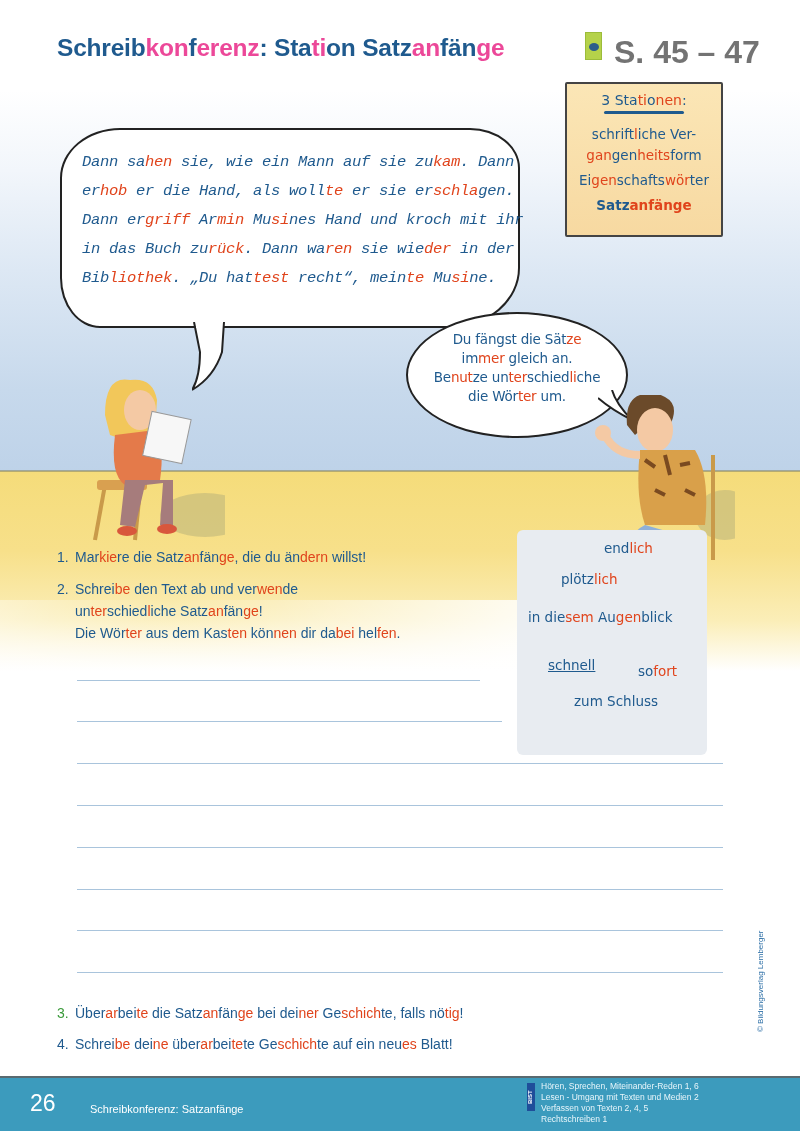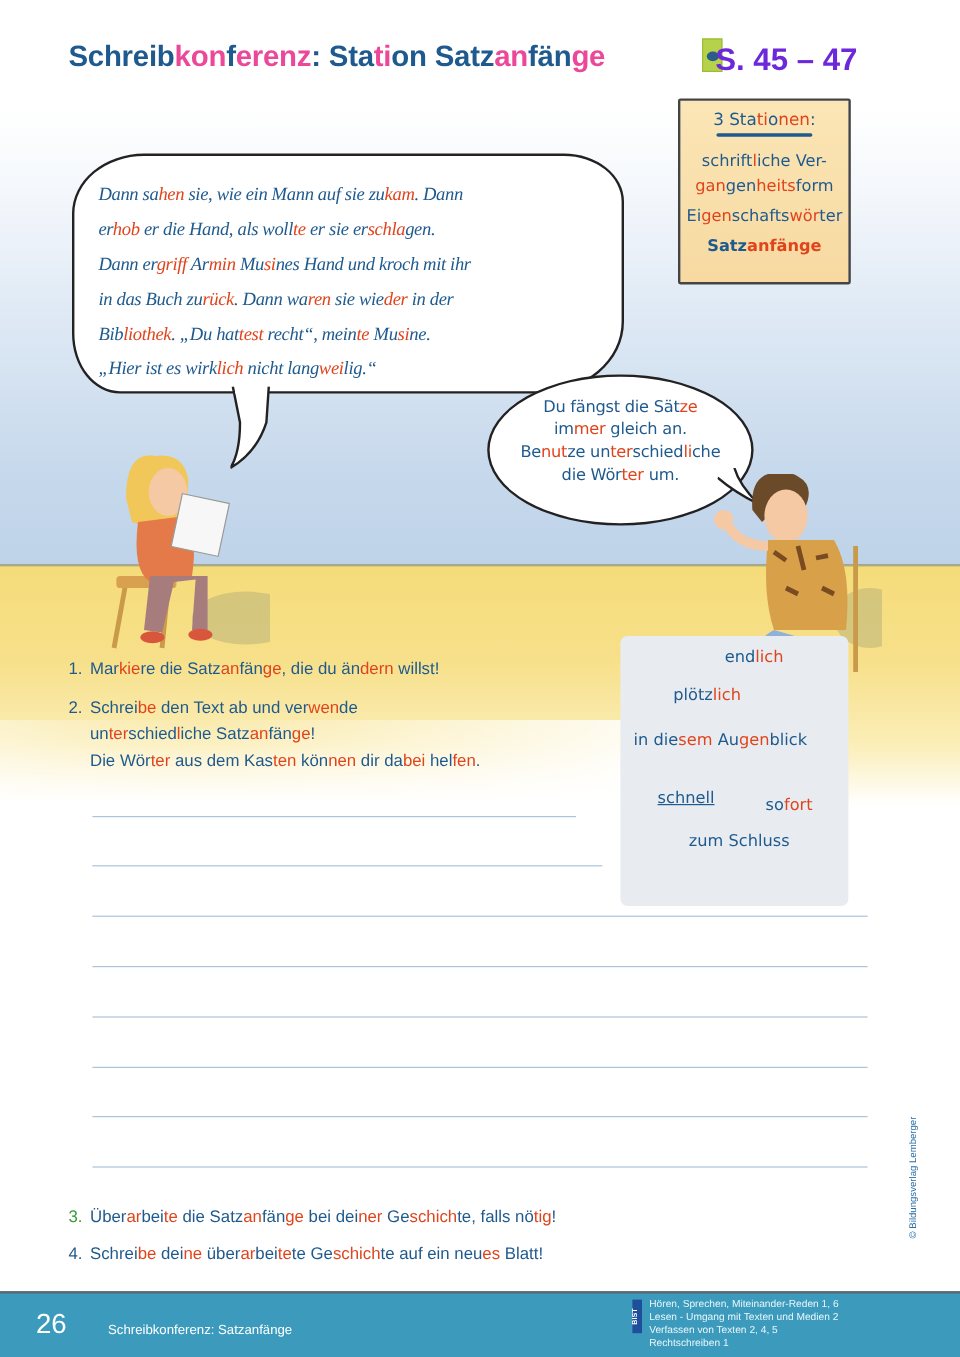--- a/index.html
+++ b/index.html
@@ -13,40 +13,40 @@
          background: linear-gradient(180deg, #ffffff 0%, #f2f6fb 20%, #dde8f4 45%, #c7d9ec 75%, #bcd1e8 100%); }
   .horizon { position: absolute; left: 0; top: 470px; width: 800px; height: 2px; background: #8a8a6a; opacity: .6; }
   .sand { position: absolute; left: 0; top: 471px; width: 800px; height: 200px;
           background: linear-gradient(180deg, #f5dc7a 0%, #f7e08a 40%, #fbeeb8 75%, rgba(255,255,255,0) 100%); }
   .sand-fade { position: absolute; left: 0; top: 600px; width: 560px; height: 120px;
                background: radial-gradient(ellipse at 30% 0%, rgba(255,255,255,0) 0%, rgba(255,255,255,.9) 70%); }
 
   
   .title { position: absolute; left: 57px; top: 34px; font-size: 24.5px; font-weight: bold; letter-spacing: -0.2px; color: #1f5a8e; white-space: nowrap; }
   .title .r { color: #ec4899; }
-  .pageref { position: absolute; left: 596px; top: 34px; font-size: 26px; font-weight: bold; color: #6d28d9; }
+  .pageref { position: absolute; left: 614px; top: 34px; font-size: 32px; font-weight: bold; color: #737373; }
   .book-icon { position: absolute; left: 585px; top: 32px; width: 17px; height: 28px; background: #b5d24a; border: 1px solid #9cbc3a; }
   .book-icon::after { content: ""; position: absolute; left: 3px; top: 10px; width: 10px; height: 8px; border-radius: 50%; background: #2a5d8a; }
 
   
-  .stations { position: absolute; left: 565px; top: 82px; width: 144px; height: 155px;
+  .stations { position: absolute; left: 565px; top: 82px; width: 158px; height: 155px;
               background: linear-gradient(180deg, #fbe6b6, #f7d9a1); border: 2px solid #444; border-radius: 2px;
               font-family: "DejaVu Sans", sans-serif; font-size: 13.5px; color: #1f5a8e; text-align: center; }
   .stations .head { margin-top: 8px; font-size: 14px; }
   .stations .uline { width: 80px; height: 3px; background: #1f5a8e; margin: 3px auto 10px; border-radius: 2px; }
   .stations .item { line-height: 21px; }
   .stations .item.gap { margin-top: 4px; }
   .stations .bold { font-weight: bold; margin-top: 4px; }
   .r { color: #e0441c; }
 
   
   .bubble-big { position: absolute; left: 60px; top: 128px; width: 460px; height: 200px;
                 background: #fff; border: 2px solid #222; border-radius: 60px 50px 70px 40px / 50px 40px 60px 50px; }
   .bubble-big-tail { position: absolute; left: 192px; top: 322px; width: 40px; height: 70px; }
-  .big-text { position: absolute; left: 82px; top: 148px; width: 430px; font-family: Liberation Serif, serif; font-style: italic;
+  .big-text { position: absolute; left: 82px; top: 148px; width: 430px; font-family: Liberation Mono, monospace; font-style: italic;
               font-size: 15.5px; line-height: 29px; color: #1f5a8e; letter-spacing: -0.3px; }
   .big-text div { white-space: nowrap; }
 
   
   .bubble-small { position: absolute; left: 406px; top: 312px; width: 222px; height: 126px; background: #fff; border: 2px solid #222; border-radius: 50%; }
   .small-text { position: absolute; left: 406px; top: 330px; width: 222px; text-align: center; font-family: "DejaVu Sans", sans-serif;
                 font-size: 13.5px; line-height: 19px; color: #1f5a8e; letter-spacing: -0.2px; }
   .bubble-small-tail { position: absolute; left: 598px; top: 390px; width: 40px; height: 40px; }
 
   
@@ -111,21 +111,20 @@
   <svg class="bubble-big-tail" viewBox="0 0 40 70">
     <path d="M2 0 L8 30 Q8 55 0 68 Q22 55 30 30 L32 0" fill="#fff" stroke="#222" stroke-width="2"></path>
     <rect x="4" y="0" width="26" height="6" fill="#fff"></rect>
   </svg>
   <div class="big-text">
     <div>Dann sa<span class="r">hen</span> sie, wie ein Mann auf sie zu<span class="r">kam</span>. Dann</div>
     <div>er<span class="r">hob</span> er die Hand, als woll<span class="r">te</span> er sie er<span class="r">schla</span>gen.</div>
     <div>Dann er<span class="r">griff</span> Ar<span class="r">min</span> Mu<span class="r">si</span>nes Hand und kroch mit ihr</div>
     <div>in das Buch zu<span class="r">rück</span>. Dann wa<span class="r">ren</span> sie wie<span class="r">der</span> in der</div>
     <div>Bib<span class="r">lio</span><span class="r">thek</span>. „Du hat<span class="r">test</span> recht“, mein<span class="r">te</span> Mu<span class="r">si</span>ne.</div>
-    <div>„Hier ist es wirk<span class="r">lich</span> nicht lang<span class="r">wei</span>lig.“</div>
   </div>
 
   <div class="bubble-small"></div>
   <svg class="bubble-small-tail" viewBox="0 0 40 40">
     <path d="M0 8 Q14 20 34 30 Q18 14 14 0" fill="#fff" stroke="#222" stroke-width="2"></path>
   </svg>
   <div class="small-text">
     <div>Du fängst die Sät<span class="r">ze</span></div>
     <div>im<span class="r">mer</span> gleich an.</div>
     <div>Be<span class="r">nut</span>ze un<span class="r">ter</span>schied<span class="r">li</span>che</div>

